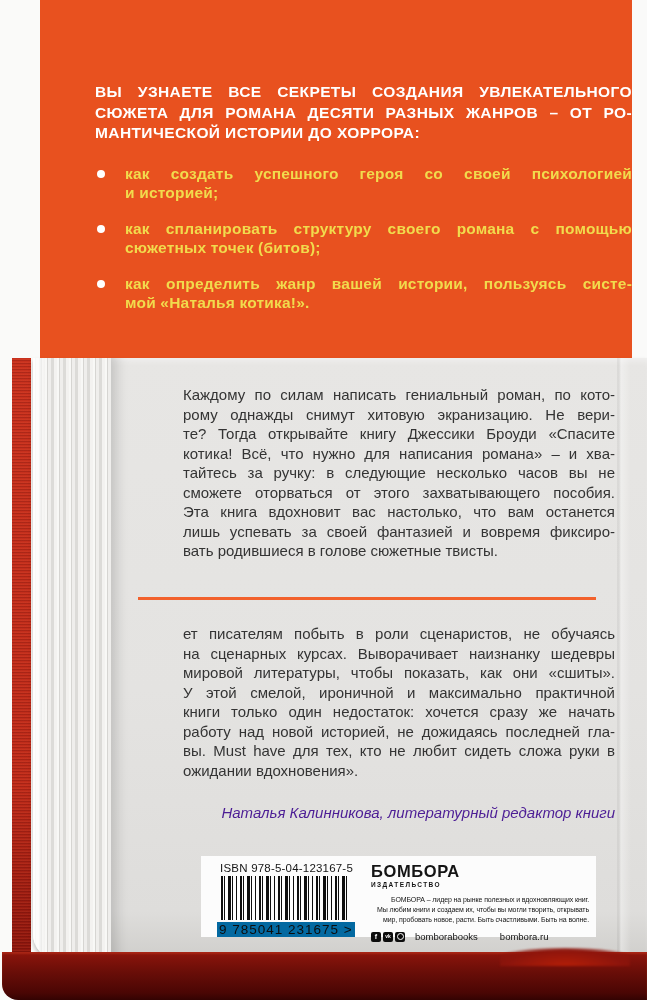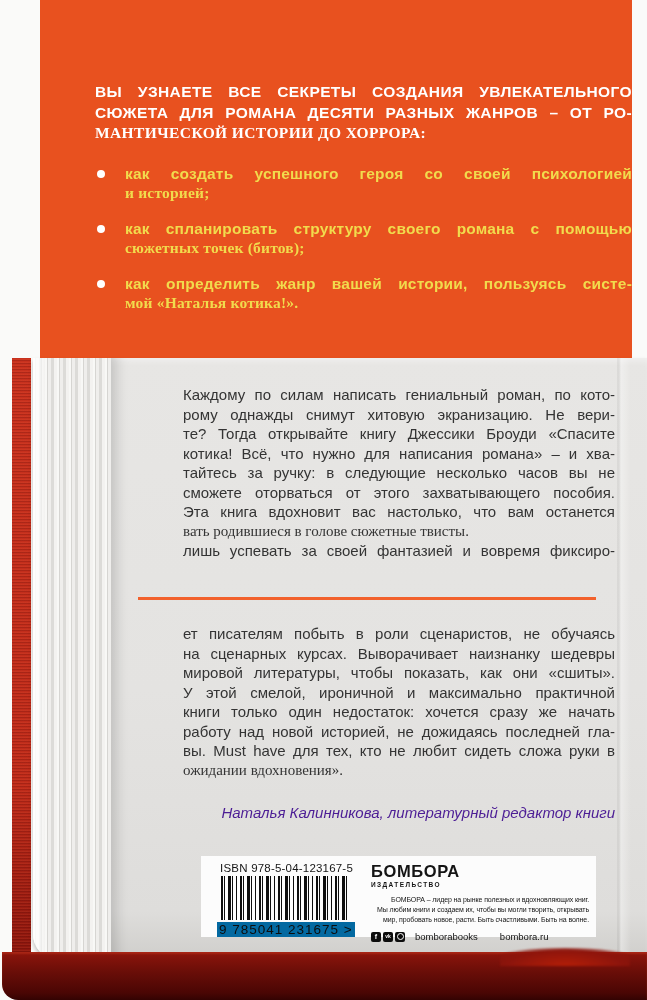--- a/index.html
+++ b/index.html
@@ -26,21 +26,21 @@
     flex:0 0 auto; width:8px; height:8px; border-radius:50%;
     background:#FFFFFF; margin:6px 20px 0 2px;
   }
   .btxt {
     flex:1 1 auto; color:var(--yellow,#F1DB4D);
     font-weight:700; font-size:15.5px; letter-spacing:.2px;
   }
   .btxt .jl { line-height:19px; }
   
   .jl { text-align:justify; text-align-last:justify; }
-  .jl.last { text-align-last:left;font-family:Liberation Serif, serif; }
+  .jl.last { text-align-last:left; }
   .nw { white-space:nowrap;text-align:right; }
   
   .photo { position:absolute; left:0; top:358px; width:647px; height:642px; }
   .spine {
     position:absolute; left:12px; top:0; width:19px; height:612px;
     background:
       repeating-linear-gradient(0deg, rgba(60,0,0,.18) 0 1px, rgba(255,120,80,.10) 1px 2px, transparent 2px 3px),
       linear-gradient(180deg,#C8311E 0%,#BE2B1A 70%,#8E170E 96%);
   }
   .page-block {
@@ -163,22 +163,22 @@
       <div class="crease"></div>
 
       <div class="annotation">
           <div class="jl">Каждому по силам написать гениальный роман, по кото-</div>
           <div class="jl">рому однажды снимут хитовую экранизацию. Не вери-</div>
           <div class="jl">те? Тогда открывайте книгу Джессики Броуди «Спасите</div>
           <div class="jl">котика! Всё, что нужно для написания романа» – и хва-</div>
           <div class="jl">тайтесь за ручку: в следующие несколько часов вы не</div>
           <div class="jl">сможете оторваться от этого захватывающего пособия.</div>
           <div class="jl">Эта книга вдохновит вас настолько, что вам останется</div>
+          <div class="jl">лишь успевать за своей фантазией и вовремя фиксиро-</div>
           <div class="jl last">вать родившиеся в голове сюжетные твисты.</div>
-          <div class="jl">лишь успевать за своей фантазией и вовремя фиксиро-</div>
         </div>
 
       <div class="divider"></div>
 
       <div class="quote">
           <div class="jl">ет писателям побыть в роли сценаристов, не обучаясь</div>
           <div class="jl">на сценарных курсах. Выворачивает наизнанку шедевры</div>
           <div class="jl">мировой литературы, чтобы показать, как они «сшиты».</div>
           <div class="jl">У этой смелой, ироничной и максимально практичной</div>
           <div class="jl">книги только один недостаток: хочется сразу же начать</div>

